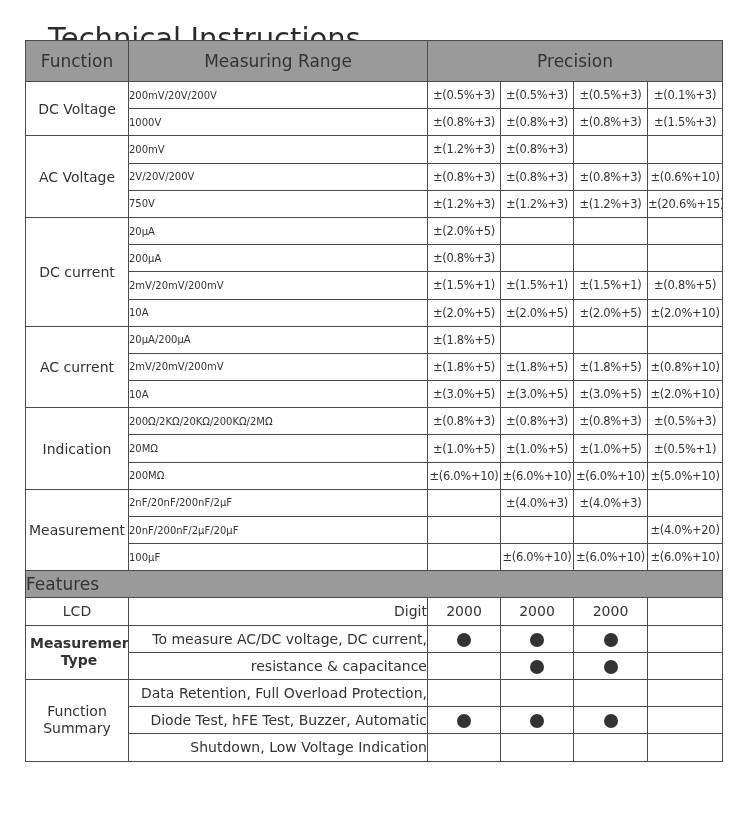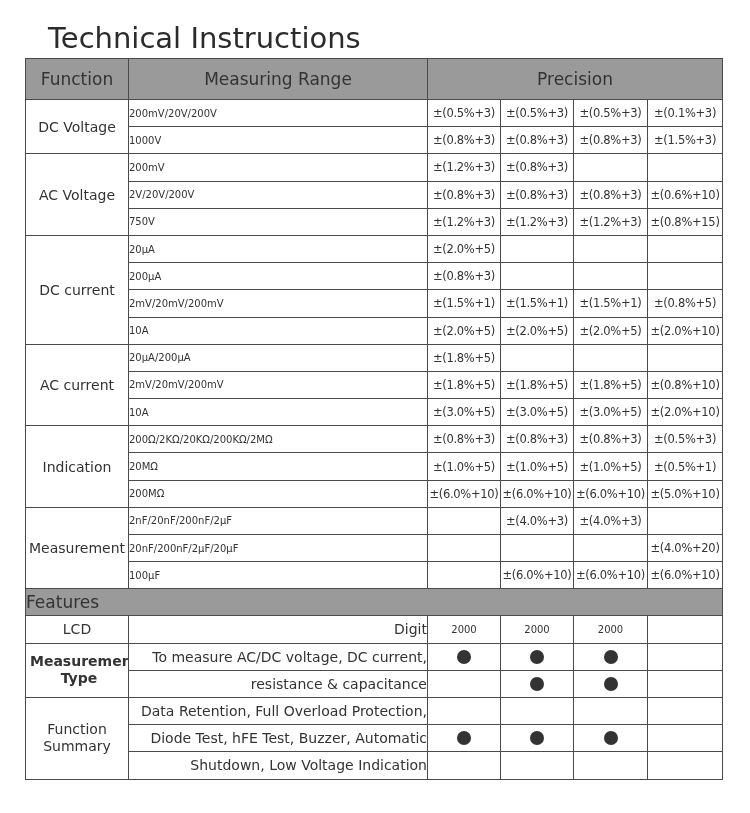--- a/index.html
+++ b/index.html
@@ -1,33 +1,33 @@
 <!DOCTYPE html>
 <html><head>
 <meta charset="utf-8">
 <style>
   html, body { margin: 0; padding: 0; background: #ffffff; }
   body { width: 750px; height: 813px; position: relative; overflow: hidden;
          font-family: "DejaVu Sans", "Liberation Sans", sans-serif; color: #333333; }
   .title { position: absolute; left: 34px; top: 4px; font-size: 29px; font-weight: normal;
            color: #2b2b2b; letter-spacing: 0px; margin: 14px; line-height: 40px; }
-  table.spec { position: absolute; left: 25px; top: 58px; border-collapse: collapse;
+  table.spec { position: absolute; left: 25px; top: 40px; border-collapse: collapse;
                table-layout: fixed; width: 697px; }
   table.spec td, table.spec th { border: 1.5px solid #4a4a4a; padding: 0; overflow: hidden;
                white-space: nowrap; }
   th.hdr { background: #9a9a9a; font-weight: normal; color: #333333; font-size: 17px;
            height: 40px; text-align: center; }
   td.func { text-align: center; font-size: 14px; color: #333; }
   td.range { font-size: 10px; padding-left: 11px; color: #333; text-align: left; }
   td.prec { font-size: 11.5px; text-align: center; color: #333; letter-spacing: -0.3px; }
   tr.r td { height: 26.2px; }
   td.section { background: #9a9a9a; font-size: 17px; height: 26px; color: #333; }
   td.feat-left { text-align: center; font-size: 14px; line-height: 17px; }
   td.feat-text { font-size: 14px; padding-left: 11px; text-align: right; }
-  td.num { text-align: center; font-size: 10px; }
+  td.num { text-align: center; font-size: 14px; }
   .dot { display: inline-block; width: 14px; height: 14px; border-radius: 50%; background: #333333;
          vertical-align: middle; }
   .mt { text-align: left; padding-left: 4px !important; font-weight: bold; }
 </style>
 </head>
 <body>
 
 <h1 class="title">Technical Instructions</h1>
 
 <table class="spec">
@@ -75,21 +75,21 @@
         <td class="prec">±(0.8%+3)</td>
         <td class="prec">±(0.8%+3)</td>
         <td class="prec">±(0.8%+3)</td>
         <td class="prec">±(0.6%+10)</td>
       </tr>
       <tr class="r">
         <td class="range">750V</td>
         <td class="prec">±(1.2%+3)</td>
         <td class="prec">±(1.2%+3)</td>
         <td class="prec">±(1.2%+3)</td>
-        <td class="prec">±(0.8%+15)</td>
+        <td class="prec">±(20.6%+15)</td>
       </tr>
       <tr class="r">
         <td class="func" rowspan="4">DC current</td>
         <td class="range">20μA</td>
         <td class="prec">±(2.0%+5)</td>
         <td class="prec"></td>
         <td class="prec"></td>
         <td class="prec"></td>
       </tr>
       <tr class="r">

